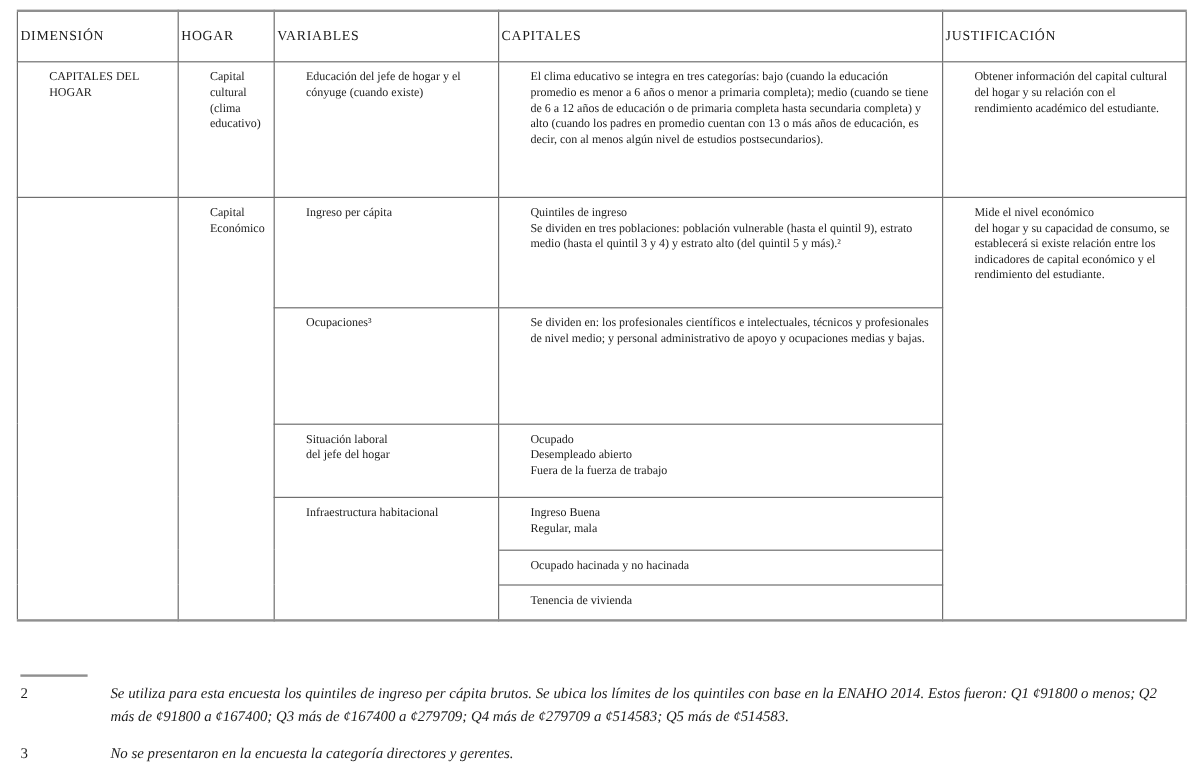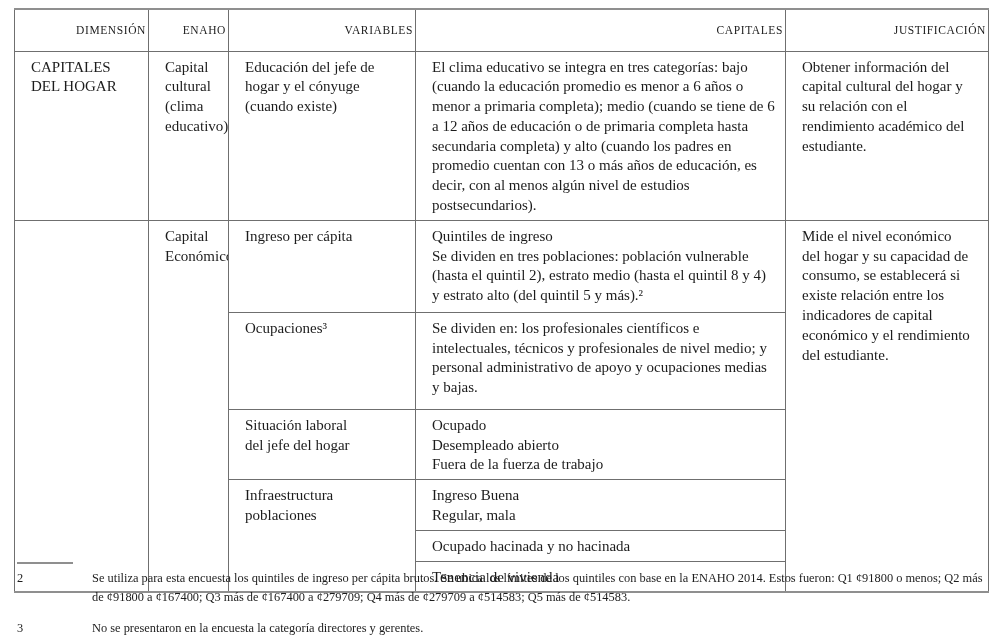--- a/index.html
+++ b/index.html
@@ -9,61 +9,61 @@
     -webkit-font-smoothing:antialiased;
   }
   table.spec{
     position:absolute;left:14px;top:8px;width:974px;
     border-collapse:collapse;table-layout:fixed;
     border:1px solid #6f6f6f;border-top:2px solid #8f8f8f;border-bottom:2px solid #8f8f8f;
   }
   table.spec th,table.spec td{
     border:1px solid #6f6f6f;
     vertical-align:top;
-    padding:6px 9px 4px 16px;
-    font-size:15px;line-height:1.32;
+    padding:6px 9px 4px 26px;
+    font-size:10px;line-height:1.32;
     overflow:hidden;
   }
   table.spec th{
     font-weight:normal;font-size:11.5px;letter-spacing:0.6px;
-    text-align:right;vertical-align:middle;padding:4px 2px;
+    text-align:left;vertical-align:middle;padding:4px 2px;
   }
   .pre{white-space:pre-line;margin-top:35px;}
   tr.h-header{height:42px;}
   tr.h-r1{height:113px;}
   tr.h-ing{height:92px;}
   tr.h-ocu{height:97px;}
   tr.h-sit{height:61px;}
   tr.h-v1{height:44px;}
   tr.h-v2{height:29px;}
   tr.h-v3{height:30px;}
   .footnotes{
     position:absolute;left:17px;top:562px;width:968px;
     font-size:12.4px;line-height:1.5;color:#1c1c1c;
   }
   .fn-rule{width:56px;border-top:2px solid #8f8f8f;height:0;margin-bottom:5px;}
   .fn-item{display:flex;margin-bottom:13px;}
   .fn-num{width:75px;flex:0 0 75px;}
-  .fn-text{flex:1;}
+  .fn-text{flex:1;font-style:italic;}
 </style>
 </head>
 <body>
 
 <table class="spec">
   <colgroup>
     <col style="width:134px">
     <col style="width:80px">
     <col style="width:187px">
     <col style="width:370px">
     <col style="width:203px">
   </colgroup>
   <tbody>
       <tr class="h-header">
     <th>DIMENSIÓN</th>
-    <th>ENAHO</th>
+    <th>HOGAR</th>
     <th>VARIABLES</th>
     <th>CAPITALES</th>
     <th>JUSTIFICACIÓN</th>
   </tr>
 
   <tr class="h-r1">
     <td>CAPITALES DEL HOGAR</td>
     <td class="pre">Capital
 cultural
 (clima
@@ -72,40 +72,40 @@
     <td>El clima educativo se integra en tres categorías: bajo (cuando la educación promedio es menor a 6 años o menor a primaria completa); medio (cuando se tiene de 6 a 12 años de educación o de primaria completa hasta secundaria completa) y alto (cuando los padres en promedio cuentan con 13 o más años de educación, es decir, con al menos algún nivel de estudios postsecundarios).</td>
     <td>Obtener información del capital cultural del hogar y su relación con el rendimiento académico del estudiante.</td>
   </tr>
 
   <tr class="h-ing">
     <td rowspan="6"></td>
     <td rowspan="6" class="pre">Capital
 Económico</td>
     <td>Ingreso per cápita</td>
     <td class="pre">Quintiles de ingreso
-Se dividen en tres poblaciones: población vulnerable (hasta el quintil 2), estrato medio (hasta el quintil 8 y 4) y estrato alto (del quintil 5 y más).²</td>
+Se dividen en tres poblaciones: población vulnerable (hasta el quintil 9), estrato medio (hasta el quintil 3 y 4) y estrato alto (del quintil 5 y más).²</td>
     <td rowspan="6" class="pre">Mide el nivel económico
 del hogar y su capacidad de consumo, se establecerá si existe relación entre los indicadores de capital económico y el rendimiento del estudiante.</td>
   </tr>
 
   <tr class="h-ocu">
     <td>Ocupaciones³</td>
     <td>Se dividen en: los profesionales científicos e intelectuales, técnicos y profesionales de nivel medio; y personal administrativo de apoyo y ocupaciones medias y bajas.</td>
   </tr>
 
   <tr class="h-sit">
     <td class="pre">Situación laboral
 del jefe del hogar</td>
     <td class="pre">Ocupado
 Desempleado abierto
 Fuera de la fuerza de trabajo</td>
   </tr>
 
   <tr class="h-v1">
-    <td rowspan="3">Infraestructura poblaciones</td>
+    <td rowspan="3">Infraestructura habitacional</td>
     <td class="pre">Ingreso Buena
 Regular, mala</td>
   </tr>
   <tr class="h-v2">
     <td>Ocupado hacinada y no hacinada</td>
   </tr>
   <tr class="h-v3">
     <td>Tenencia de vivienda</td>
   </tr>
 </tbody>

